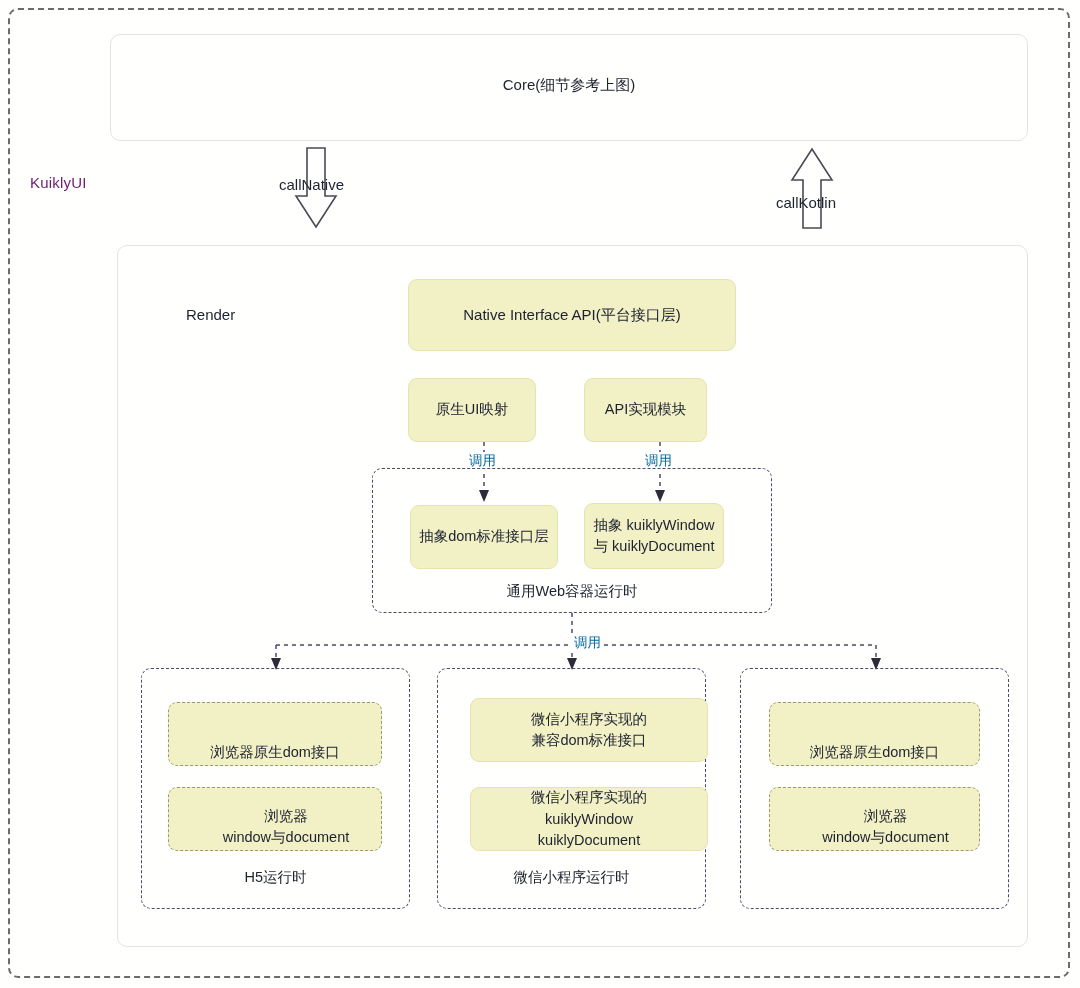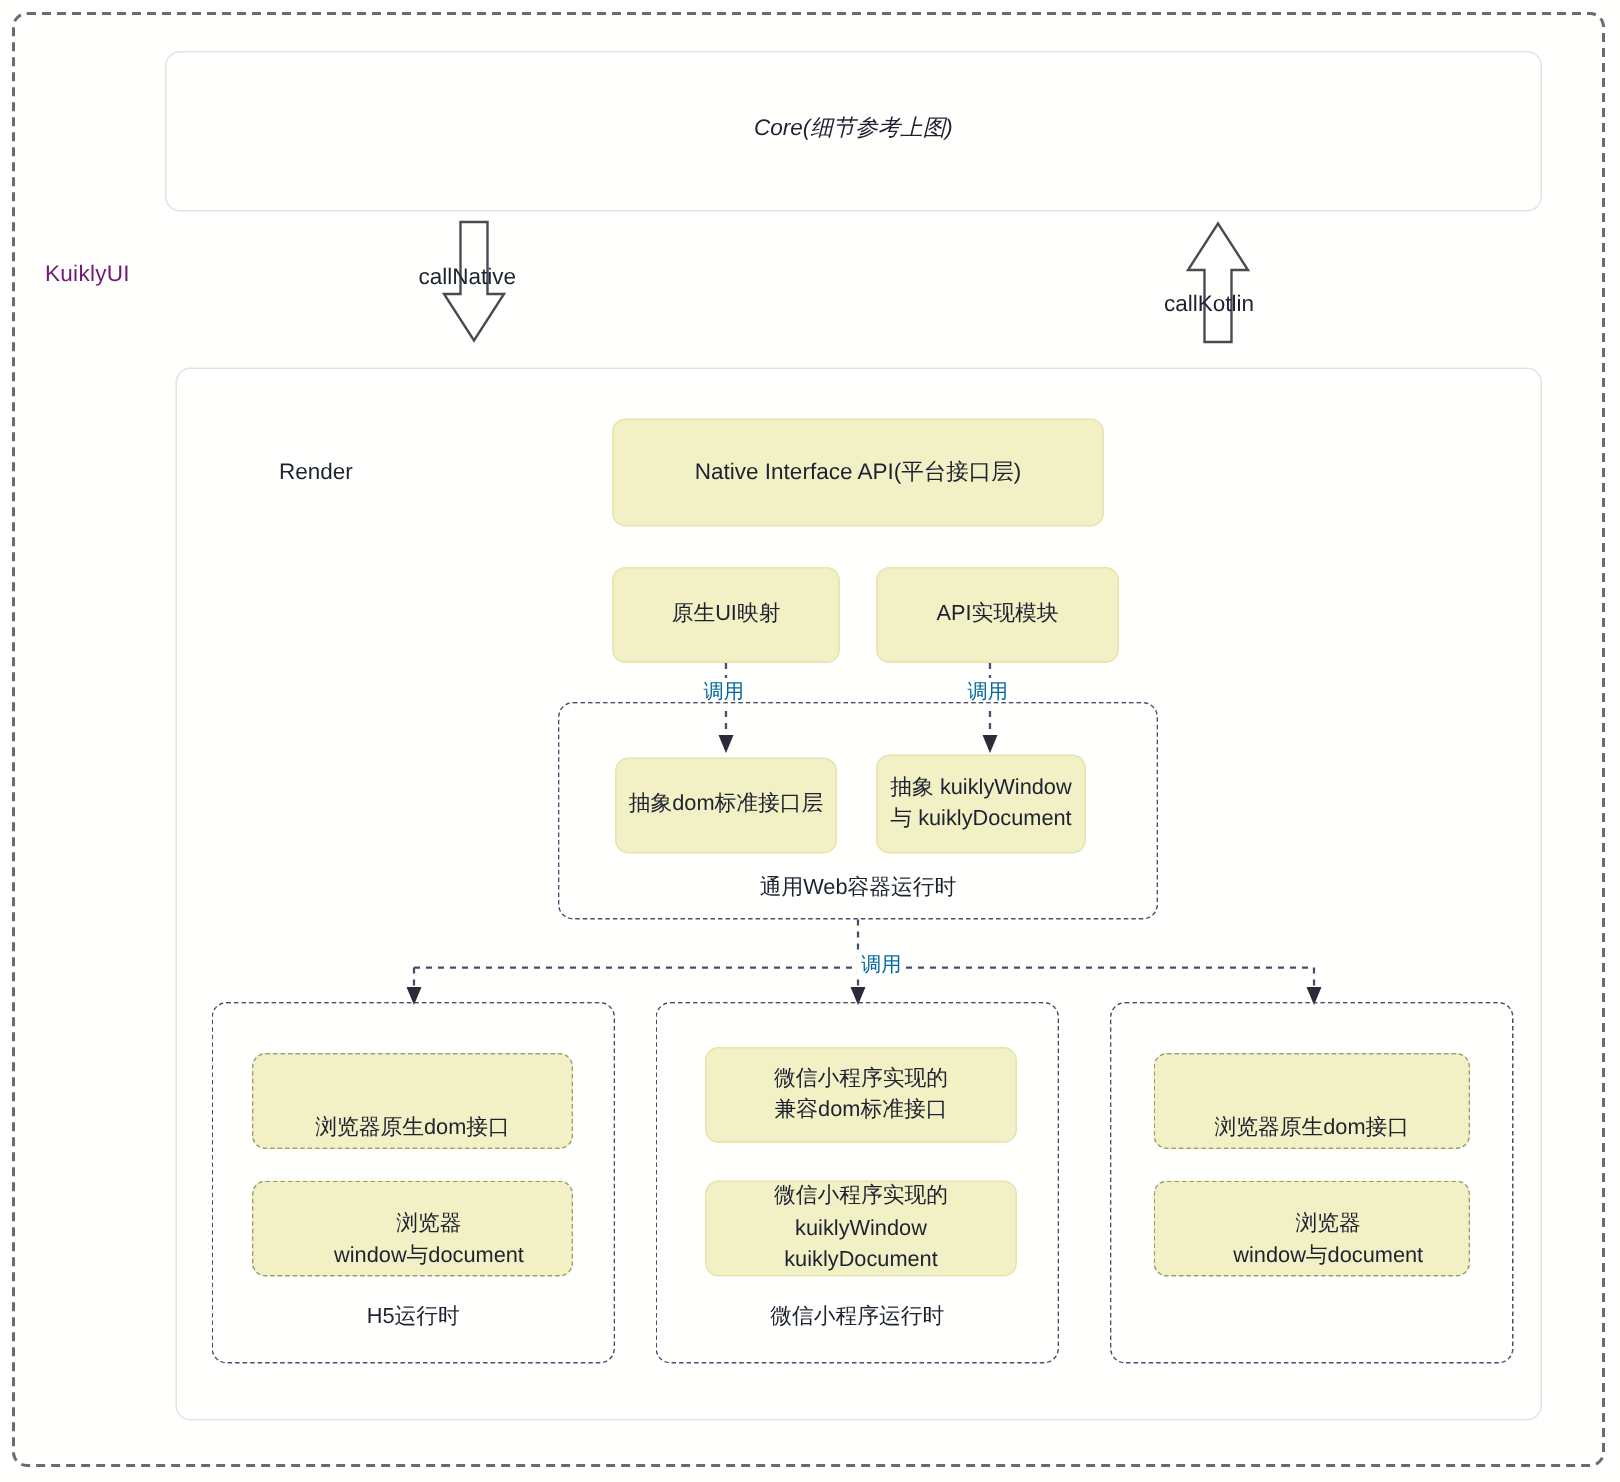--- a/index.html
+++ b/index.html
@@ -51,21 +51,20 @@
     left: 117px; top: 245px;
     width: 911px; height: 702px;
   }
 
   
   .core-title {
     left: 110px; top: 76px;
     width: 918px;
     text-align: center;
     font-size: 15px;
-    font-style: italic;
   }
   .render-title {
     left: 186px; top: 306px;
     font-size: 15px;
   }
 
   
   .ybox {
     background: #f2f0c5;
     border: 1px solid #e6e3ae;
@@ -78,22 +77,22 @@
     line-height: 1.45;
     color: #1d2230;
     padding: 2px 6px;
   }
   .ybox.dashed {
     border: 1px dashed #9a9a6e;
     align-items: flex-end;
   }
 
   .box-native-api { left: 408px; top: 279px; width: 328px; height: 72px; font-size: 15px; }
-  .box-ui-map     { left: 408px; top: 378px; width: 152px; height: 64px; }
-  .box-api-impl   { left: 584px; top: 378px; width: 162px; height: 64px; }
+  .box-ui-map     { left: 408px; top: 378px; width: 128px; height: 64px; }
+  .box-api-impl   { left: 584px; top: 378px; width: 123px; height: 64px; }
   .box-dom-abs    { left: 410px; top: 505px; width: 148px; height: 64px; }
   .box-kuikly-abs { left: 584px; top: 503px; width: 140px; height: 66px; }
 
   
   .webrt-box {
     left: 372px; top: 468px;
     width: 400px; height: 145px;
     border: 1.6px dashed #4a4a6a;
     border-radius: 10px;
     background: transparent;
@@ -124,21 +123,21 @@
     width: 269px;
   }
   .cap-h5       { left: 141px; }
   .cap-wechat   { left: 437px; }
   .cap-electron { left: 740px; }
 
   
   .rt-inner-1 { top: 702px; height: 64px; }
   .rt-inner-2 { top: 787px; height: 64px; padding-left: 28px; }
   .rt-in-h5       { left: 168px; width: 214px; }
-  .rt-in-wechat   { left: 470px; width: 208px; }
+  .rt-in-wechat   { left: 470px; width: 238px; }
   .rt-in-electron { left: 769px; width: 211px; }
   .rt-wechat-1 { top: 698px; height: 64px; }
   .rt-wechat-2 { top: 787px; height: 64px; }
   .arrow-label {
     font-size: 15px;
     color: #1d2230;
     white-space: nowrap;
   }
   .lbl-callnative { left: 279px; top: 176px; }
   .lbl-callkotlin { left: 776px; top: 194px; }

